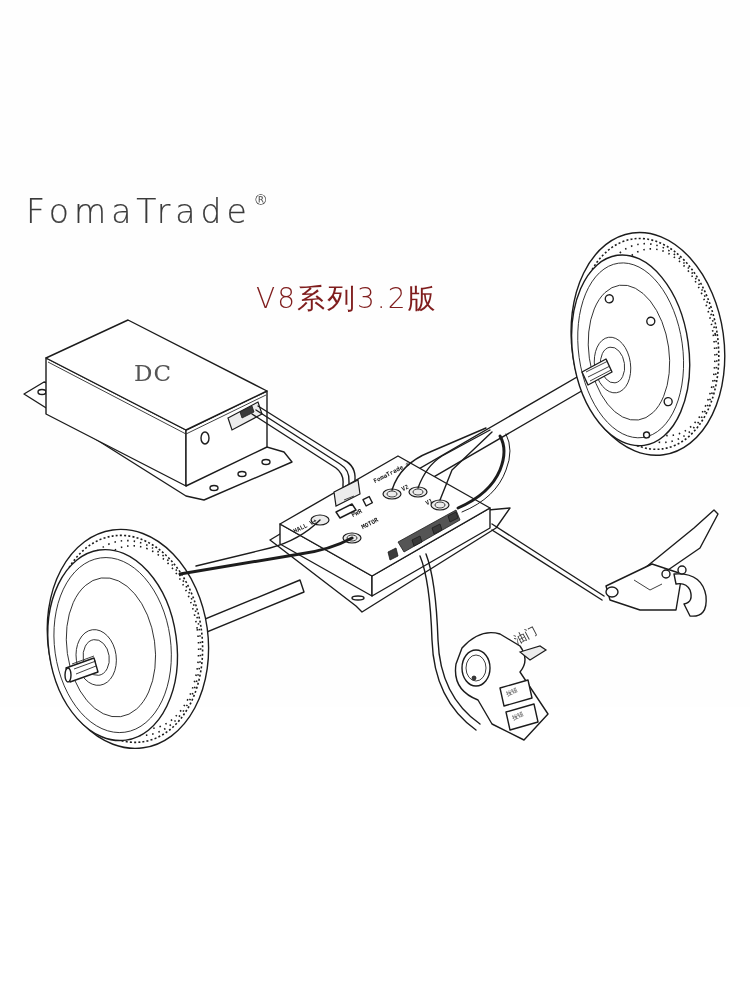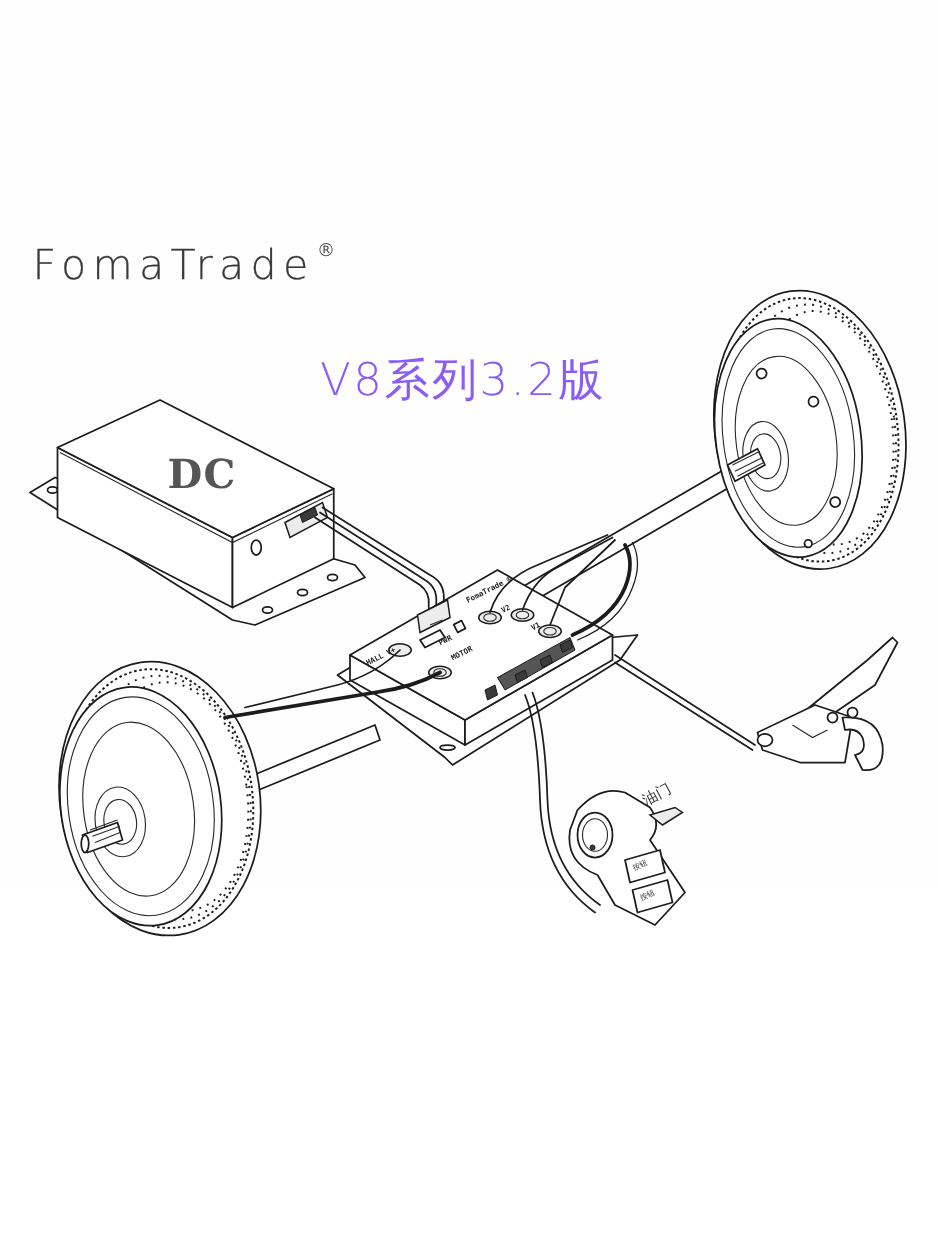--- a/index.html
+++ b/index.html
@@ -8,27 +8,27 @@
   svg { position: absolute; left: 0; top: 0; }
   .brand {
     position: absolute; left: 26px; top: 192px;
     font-family: "DejaVu Sans", sans-serif; font-weight: 200;
     font-size: 33px; letter-spacing: 5px; color: #3a3a3a;
     -webkit-text-stroke: 0.2px #3a3a3a;
   }
   .brand sup { font-size: 14px; letter-spacing: 0; vertical-align: 18px; margin-left: 2px; }
   .version {
     position: absolute; left: 256px; top: 280px;
-    font-family: "DejaVu Sans", sans-serif; font-size: 36px; letter-spacing: 2px;
-    color: #8b5cf6; font-weight: 300; text-align: right;
+    font-family: "DejaVu Sans", sans-serif; font-size: 28px; letter-spacing: 2px;
+    color: #7f1d1d; font-weight: 300; text-align: right;
   }
   .dc-label {
     position: absolute; left: 134px; top: 360px;
-    font-family: "DejaVu Serif", serif; font-size: 32px; color: #555;
-    font-weight: 700; letter-spacing: 1px;
+    font-family: "DejaVu Serif", serif; font-size: 23px; color: #555;
+    font-weight: 400; letter-spacing: 1px;
   }
   .throttle-label {
     position: absolute; left: 511px; top: 634px;
     font-family: "DejaVu Sans", sans-serif; font-size: 12px; color: #333;
     transform: rotate(-28deg); transform-origin: left top;
   }
   .btn-label {
     position: absolute; font-family: "DejaVu Sans", sans-serif; font-size: 6px; color: #333;
     transform: rotate(-24deg);
   }

